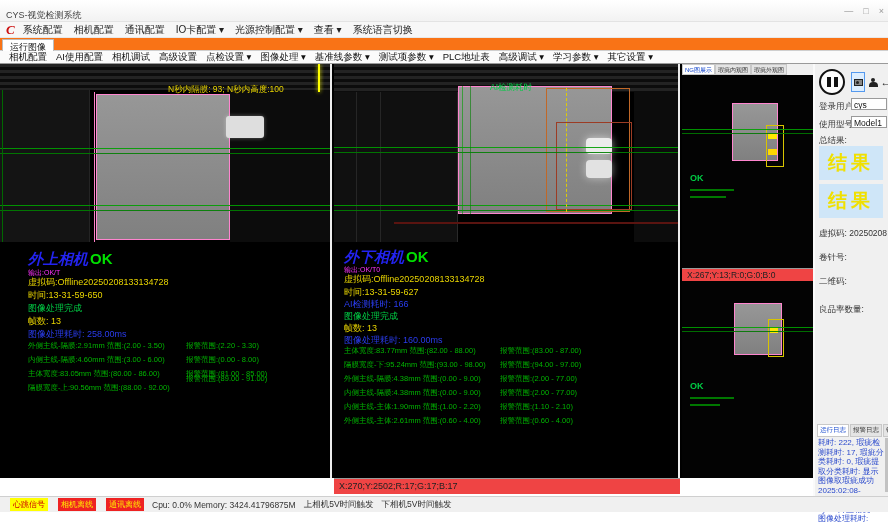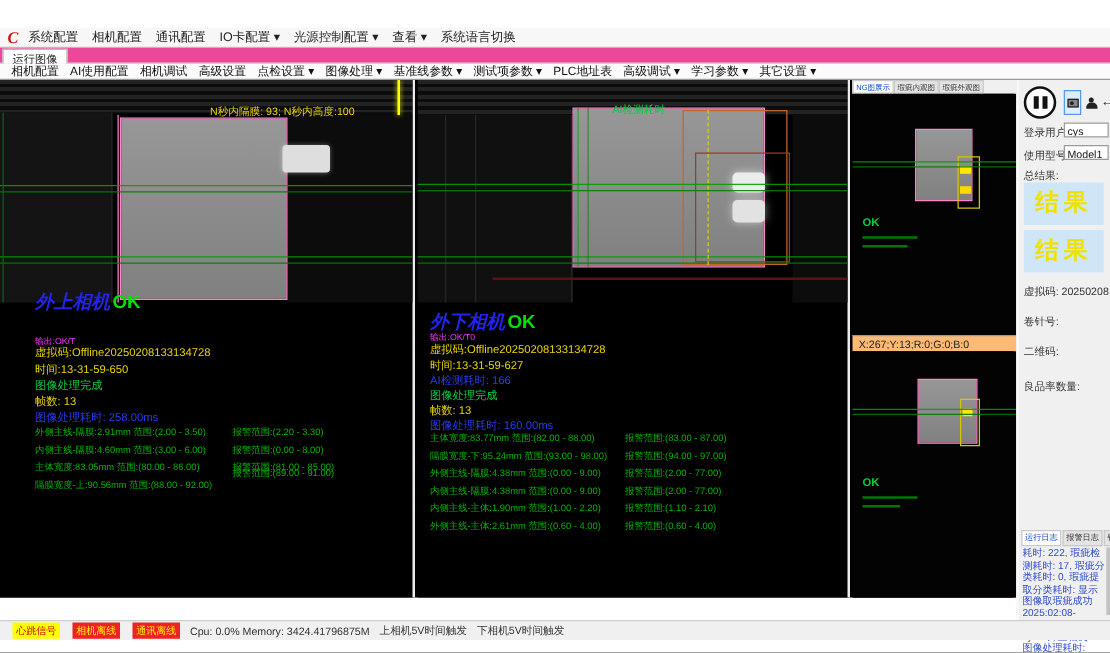--- a/index.html
+++ b/index.html
@@ -7,40 +7,40 @@
   #app { position:relative; width:888px; height:522px; background:#fff; overflow:hidden; }
   .abs { position:absolute; }
 
   
   .titlebar { left:0; top:0; width:888px; height:22px; background:linear-gradient(180deg,#ffffff,#f2f2f2); border-bottom:1px solid #e3e3e3; }
   .title-text { left:6px; top:9px; font-size:9px; color:#444; }
   .win-controls { right:4px; top:6px; display:flex; gap:10px; color:#999; font-size:9px; }
   .menubar { left:0; top:22px; width:888px; height:16px; background:#f7f7f7; border-bottom:1px solid #e8e8e8; display:flex; align-items:center; }
   .logo { font-family:"Liberation Serif", serif; font-style:italic; font-weight:bold; color:#cc1111; font-size:13px; margin:0 8px 0 6px; }
   .menu-item { font-size:10px; color:#222; margin-right:11px; white-space:nowrap; }
-  .tabstrip { left:0; top:38px; width:888px; height:13px; background:#ec4899; border-bottom:1px solid #cfcfcf; }
+  .tabstrip { left:0; top:38px; width:888px; height:13px; background:#f97316; border-bottom:1px solid #cfcfcf; }
   .tab { left:2px; top:1px; height:12px; padding:1px 7px; background:#ffffff; border:1px solid #bbb; border-bottom:none; font-size:9px; color:#222; }
   .toolbar { left:0; top:51px; width:888px; height:13px; background:#fbfbfb; border-bottom:1px solid #9a9a9a; display:flex; align-items:center; }
   .tool-item { font-size:9.5px; color:#111; margin-left:9px; white-space:nowrap; }
 
   
   .content { left:0; top:64px; width:888px; height:414px; background:#000; }
   .view { background:#000; overflow:hidden; }
   .stripes { background:repeating-linear-gradient(180deg,#232323 0 3px,#0c0c0c 3px 6px); }
   .hline { height:1px; background:#00a000; opacity:.9; }
   .vline-pink { width:1px; background:#ff80c8; }
   .block { border:1px solid #ff85cf; background:linear-gradient(180deg,#979797,#808080); }
   .ov-title { font-size:15px; font-weight:bold; font-style:italic; color:#2323f0; white-space:nowrap; }
   .ov-title .ok { color:#00e000; font-style:normal; margin-left:2px; }
   .ov-magenta { font-size:7px; color:#ff33ff; white-space:nowrap; }
   .ov-yellow { font-size:9px; color:#e8d400; white-space:nowrap;text-align:center; }
   .ov-green { font-size:9px; color:#00cc44; white-space:nowrap; }
   .ov-blue { font-size:9px; color:#2a3cee; white-space:nowrap; }
   .row-green { font-size:7.5px; color:#00b400; white-space:nowrap; }
-  .coordbar { background:#fdba74; border-top:1px solid #9a9a9a; font-size:9px; color:#222; padding:2px 0 0 5px; }
+  .coordbar { background:#ef4444; border-top:1px solid #9a9a9a; font-size:9px; color:#222; padding:2px 0 0 5px; }
 
   
   .panel { left:813px; top:64px; width:75px; height:432px; background:#f0f0f0; border-left:2px solid #fafafa; }
   .p-label { font-size:8.5px; color:#333; white-space:nowrap; }
   .p-input { background:#fff; border:1px solid #9a9a9a; font-size:8.5px; color:#111; padding:0 2px; height:12px; line-height:12px; overflow:hidden; }
   .result-box { width:64px; height:34px; background:#cfe6f8; color:#f0e000; font-weight:bold; font-size:19px; text-align:center; line-height:34px; letter-spacing:4px; }
   .log-tab { font-size:6.5px; color:#333; padding:1px 2px; border:1px solid #c8c8c8; background:#e4e4e4; white-space:nowrap; }
   .log-tab.sel { background:#ffffff; color:#1144cc; }
   .log-text { font-size:8px; line-height:9.5px; color:#2a49cc; white-space:pre-line; width:66px; }
 
@@ -61,20 +61,28 @@
   .person-glyph { width:9px; height:9px; position:relative; }
   .person-glyph::before { content:""; position:absolute; left:2.5px; top:0; width:4px; height:4px; border-radius:50%; background:#222; }
   .person-glyph::after { content:""; position:absolute; left:0; top:4.5px; width:9px; height:4.5px; border-radius:4px 4px 0 0; background:#222; }
   .arrow-glyph { font-size:11px; font-weight:bold; color:#222; line-height:1; }
 </style>
 </head>
 <body>
 
 <div id="app">
 
+  <div class="abs titlebar">
+    <div class="abs title-text">CYS-视觉检测系统</div>
+    <div class="abs win-controls">
+      <span>—</span>
+      <span>□</span>
+      <span>×</span>
+    </div>
+  </div>
 
   <div class="abs menubar">
     <span class="logo">C</span>
     <span class="menu-item">系统配置</span>
     <span class="menu-item">相机配置</span>
     <span class="menu-item">通讯配置</span>
     <span class="menu-item">IO卡配置 ▾</span>
     <span class="menu-item">光源控制配置 ▾</span>
     <span class="menu-item">查看 ▾</span>
     <span class="menu-item">系统语言切换</span>
@@ -110,21 +118,21 @@
     <div class="abs" style="left:226px; top:52px; width:38px; height:22px; background:#dedede; border-radius:3px; box-shadow:0 0 4px rgba(255,255,255,.35);"></div>
     <div class="abs vline-pink" style="left:94px; top:28px; height:150px;"></div>
     <div class="abs hline" style="left:0; top:84px; width:332px;"></div>
     <div class="abs hline" style="left:0; top:89px; width:332px; background:#008000;"></div>
     <div class="abs hline" style="left:0; top:141px; width:332px;"></div>
     <div class="abs hline" style="left:0; top:146px; width:332px; background:#008000;"></div>
     <div class="abs" style="left:2px; top:26px; width:1px; height:152px; background:#006800;"></div>
     <div class="abs" style="left:318px; top:0; width:2px; height:28px; background:#ffff00; box-shadow:0 0 4px #ff0;"></div>
     <div class="abs ov-yellow" style="left:168px; top:20px; font-size:8.5px;">N秒内隔膜: 93;  N秒内高度:100</div>
 
-    <div class="abs ov-title" style="left:28px; top:168px;">
+    <div class="abs ov-title" style="left:28px; top:186px;">
       <span>外上相机</span><span class="ok">OK</span>
     </div>
     <div class="abs ov-magenta" style="left:28px; top:204px;">输出:OK/T</div>
     <div class="abs ov-yellow" style="left:28px; top:212px;">虚拟码:Offline20250208133134728</div>
     <div class="abs ov-yellow" style="left:28px; top:225px;">时间:13-31-59-650</div>
     <div class="abs ov-green" style="left:28px; top:238px;">图像处理完成</div>
     <div class="abs ov-yellow" style="left:28px; top:251px;">帧数: 13</div>
     <div class="abs ov-blue" style="left:28px; top:264px;">图像处理耗时: 258.00ms</div>
 
     <div class="abs row-green" style="left:28px; top:277px;">外侧主线-隔膜:2.91mm 范围:(2.00 - 3.50)</div>
@@ -175,20 +183,21 @@
     <div class="abs row-green" style="left:166px; top:296px;">报警范围:(94.00 - 97.00)</div>
     <div class="abs row-green" style="left:10px; top:310px;">外侧主线-隔膜:4.38mm 范围:(0.00 - 9.00)</div>
     <div class="abs row-green" style="left:166px; top:310px;">报警范围:(2.00 - 77.00)</div>
     <div class="abs row-green" style="left:10px; top:324px;">内侧主线-隔膜:4.38mm 范围:(0.00 - 9.00)</div>
     <div class="abs row-green" style="left:166px; top:324px;">报警范围:(2.00 - 77.00)</div>
     <div class="abs row-green" style="left:10px; top:338px;">内侧主线-主体:1.90mm 范围:(1.00 - 2.20)</div>
     <div class="abs row-green" style="left:166px; top:338px;">报警范围:(1.10 - 2.10)</div>
     <div class="abs row-green" style="left:10px; top:352px;">外侧主线-主体:2.61mm 范围:(0.60 - 4.00)</div>
     <div class="abs row-green" style="left:166px; top:352px;">报警范围:(0.60 - 4.00)</div>
   </div>
+  <div class="abs coordbar" style="left:334px; top:478px; width:346px; height:16px;">X:270;Y:2502;R:17;G:17;B:17</div>
 
   <div class="abs" style="left:682px; top:64px; width:131px; height:414px; background:#000; border-right:2px solid #ededed;">
     <div class="abs" style="left:0; top:0; width:131px; height:11px; background:#f0f0f0; display:flex;">
       <span class="log-tab sel" style="font-size:6px;">NG图展示</span>
       <span class="log-tab" style="font-size:6px;">瑕疵内观图</span>
       <span class="log-tab" style="font-size:6px;">瑕疵外观图</span>
     </div>
 
     <div class="abs" style="left:0; top:11px; width:131px; height:193px; background:#030303;">
       <div class="abs block" style="left:50px; top:28px; width:46px; height:58px;"></div>

